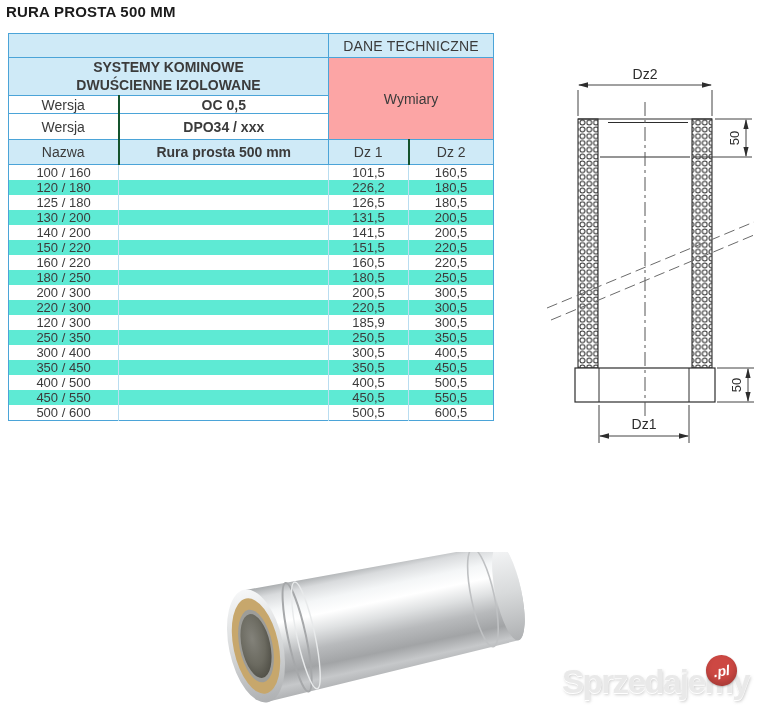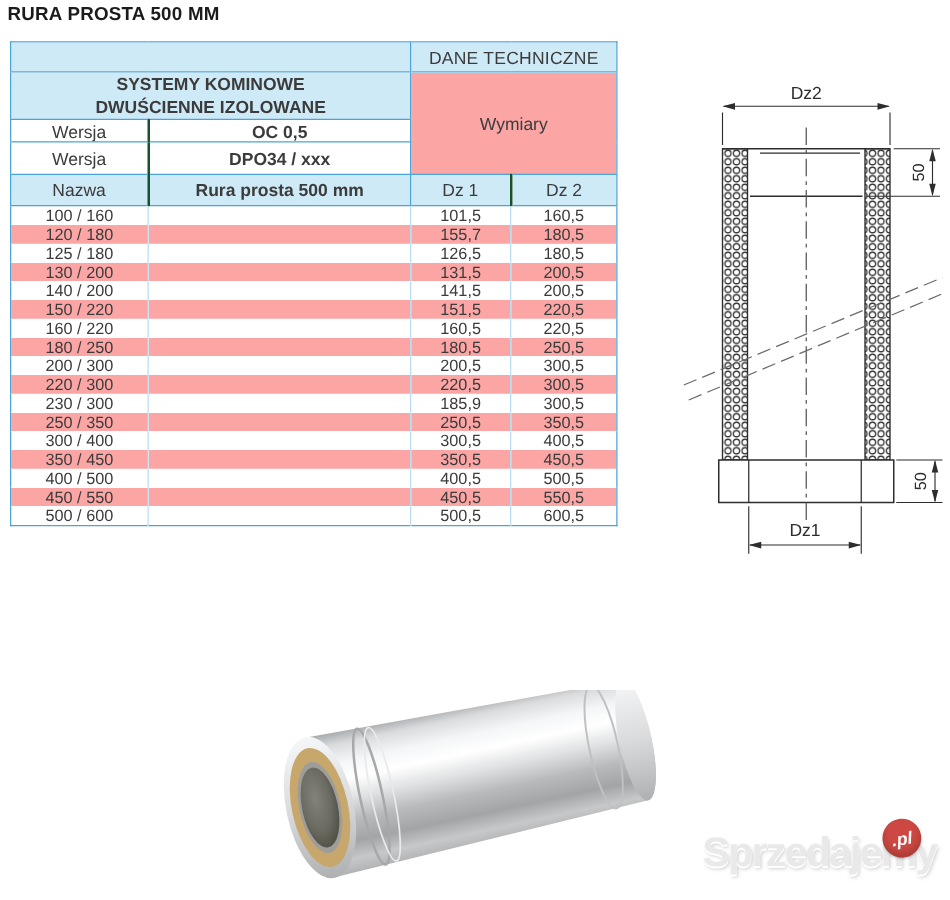--- a/index.html
+++ b/index.html
@@ -29,21 +29,21 @@
   tr.rB { height:38px;margin-left:13px; }
   tr.rC { height:18px; }
   tr.rD { height:26px; }
   tr.rE { height:25px;margin-top:37px; }
   .sys-title { font-weight:bold; font-size:14px; line-height:1.22; }
   .val-bold  { font-weight:bold; }
   .hdr-right { font-size:15px; letter-spacing:0.2px;margin-left:12px; }
   .wymiary   { font-size:15px; background:#fca5a5; }
   tbody.data tr { height:15px; }
   tbody.data td { font-size:13px; background:#ffffff; }
-  tbody.data tr.alt td { background:#fca5a5; }
+  tbody.data tr.alt td { background:#5eead4; }
   tbody.data td.c-blank { }
   tbody.data td.c-dz1, tbody.data td.c-dz2, tbody.data td.c-blank { border-left:1px solid #b9ddf0; }
   
   .drawing  { position:absolute; left:545px; top:58px; }
   .photo    { position:absolute; left:192px; top:552px; }
   .watermark {
     position:absolute; left:562px; top:655px; width:198px; height:55px;
   }
   .wm-text {
     position:absolute; left:0; top:8px;
@@ -103,21 +103,21 @@
     <tbody class="data">
         <tr>
           <td class="c-size">100 / 160</td>
           <td class="c-blank"></td>
           <td class="c-dz1">101,5</td>
           <td class="c-dz2">160,5</td>
         </tr>
         <tr class="alt">
           <td class="c-size">120 / 180</td>
           <td class="c-blank"></td>
-          <td class="c-dz1">155,7</td>
+          <td class="c-dz1">226,2</td>
           <td class="c-dz2">180,5</td>
         </tr>
         <tr>
           <td class="c-size">125 / 180</td>
           <td class="c-blank"></td>
           <td class="c-dz1">126,5</td>
           <td class="c-dz2">180,5</td>
         </tr>
         <tr class="alt">
           <td class="c-size">130 / 200</td>
@@ -155,21 +155,21 @@
           <td class="c-dz1">200,5</td>
           <td class="c-dz2">300,5</td>
         </tr>
         <tr class="alt">
           <td class="c-size">220 / 300</td>
           <td class="c-blank"></td>
           <td class="c-dz1">220,5</td>
           <td class="c-dz2">300,5</td>
         </tr>
         <tr>
-          <td class="c-size">230 / 300</td>
+          <td class="c-size">120 / 300</td>
           <td class="c-blank"></td>
           <td class="c-dz1">185,9</td>
           <td class="c-dz2">300,5</td>
         </tr>
         <tr class="alt">
           <td class="c-size">250 / 350</td>
           <td class="c-blank"></td>
           <td class="c-dz1">250,5</td>
           <td class="c-dz2">350,5</td>
         </tr>

